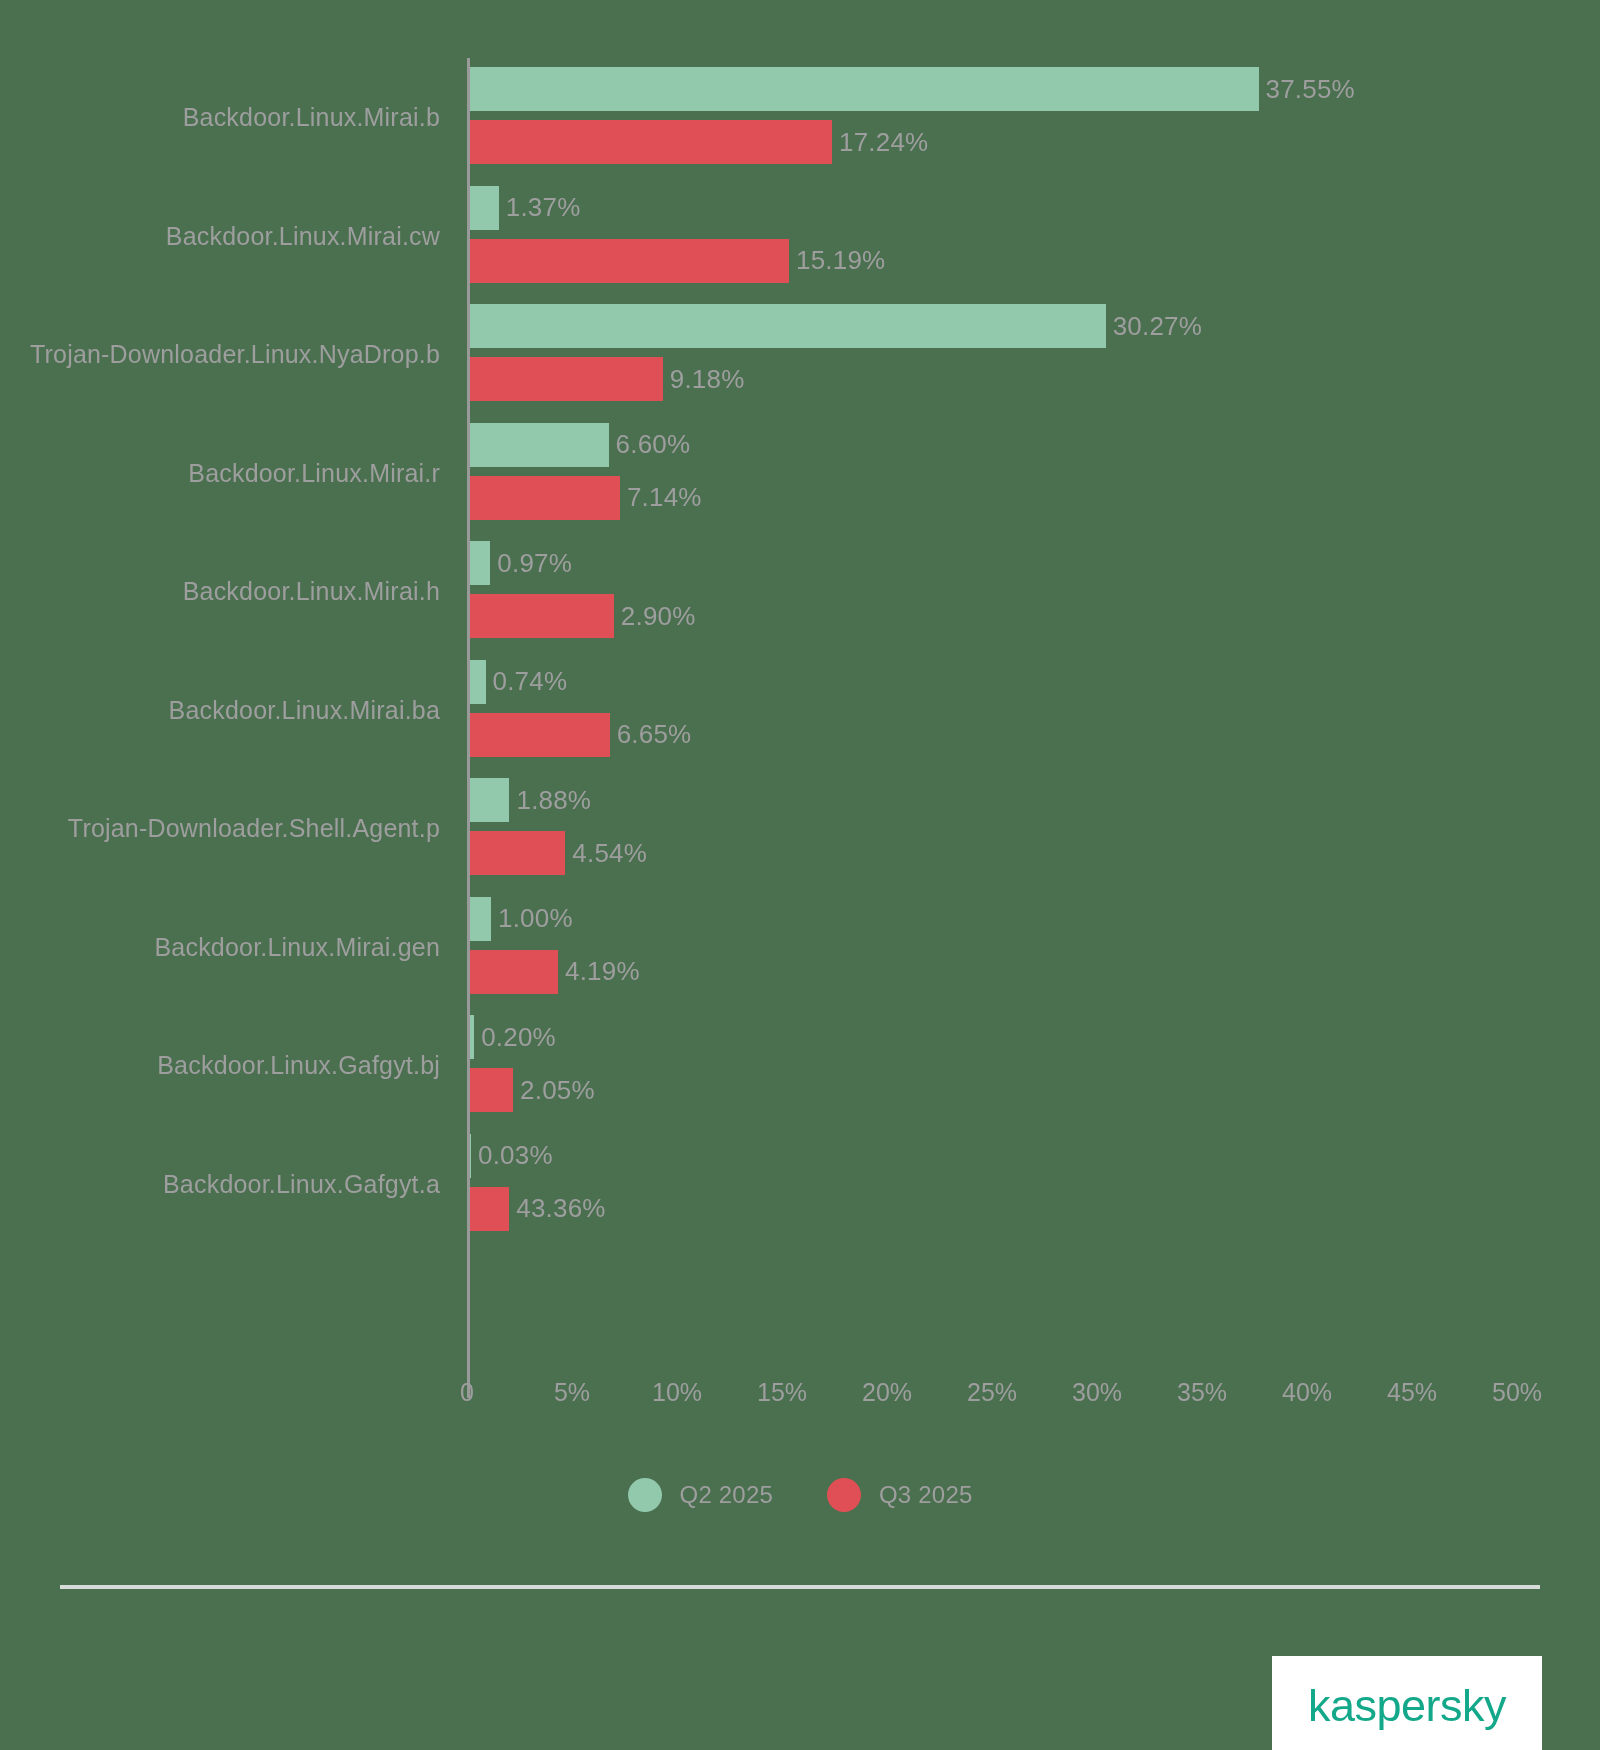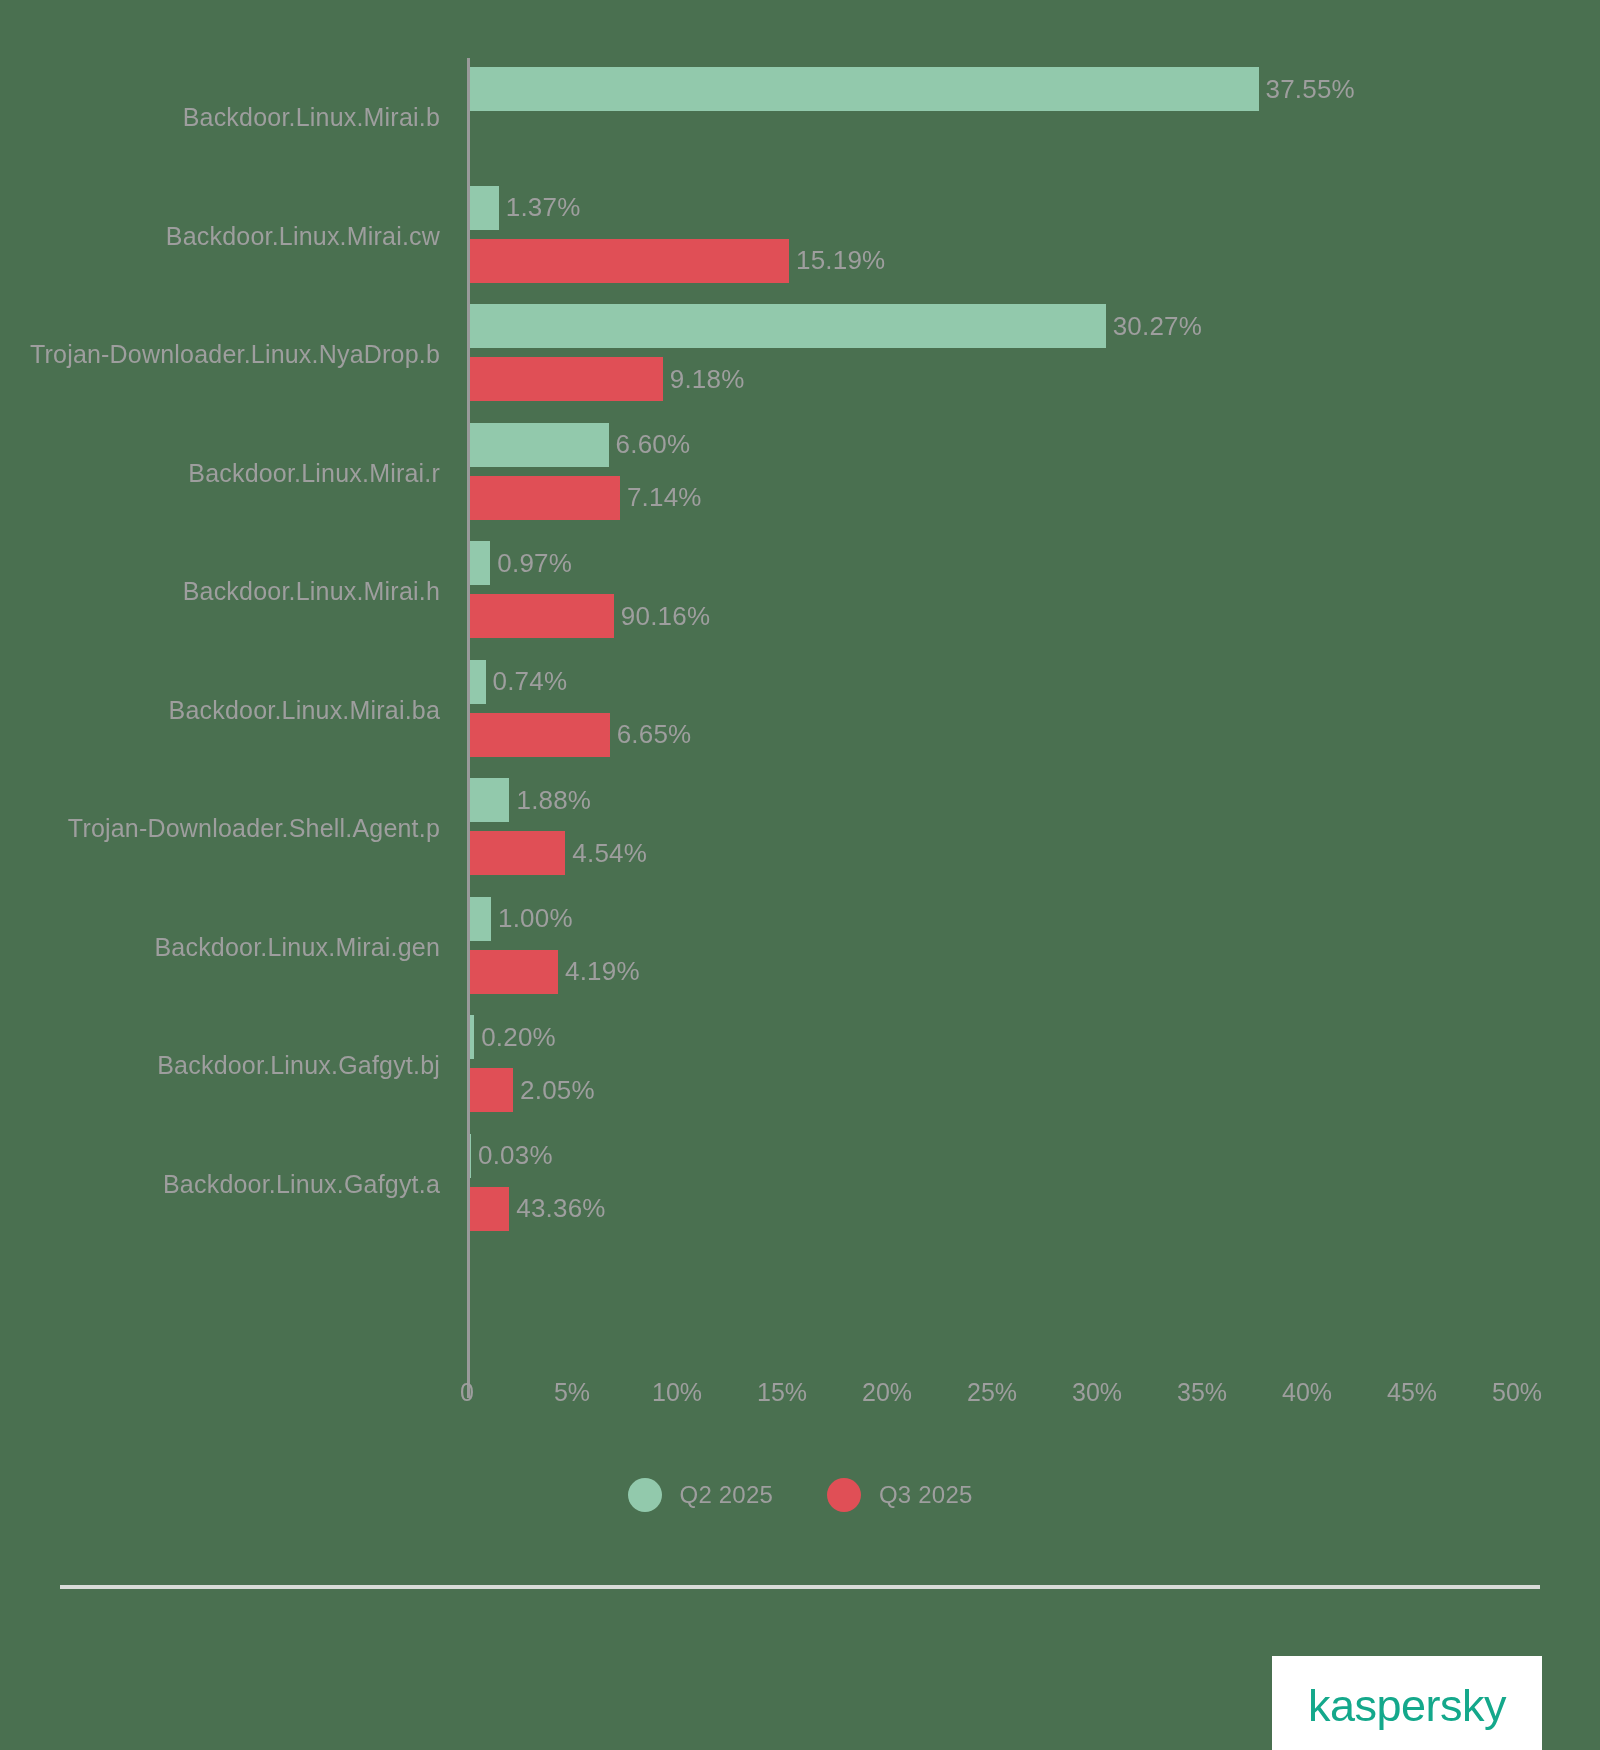--- a/index.html
+++ b/index.html
@@ -182,20 +182,24 @@
   <div class="plot-area">
     <div class="axis-line" style="background: rgb(154, 154, 154);"></div>
     <div class="rows" id="rows">
         <div class="row">
           <div class="cat-label">Backdoor.Linux.Mirai.b</div>
           <div class="bars">
             <div class="bar-wrap q2">
               <div class="bar q2" style="width: 788.55px; background: rgb(146, 201, 172);"></div>
               <span class="bar-value">37.55%</span>
             </div>
+            <div class="bar-wrap q3">
+              <div class="bar q3" style="width: 362.04px; background: rgb(224, 79, 86);"></div>
+              <span class="bar-value">17.24%</span>
+            </div>
           </div>
         </div>
         <div class="row">
           <div class="cat-label">Backdoor.Linux.Mirai.cw</div>
           <div class="bars">
             <div class="bar-wrap q2">
               <div class="bar q2" style="width: 28.77px; background: rgb(146, 201, 172);"></div>
               <span class="bar-value">1.37%</span>
             </div>
             <div class="bar-wrap q3">
@@ -232,21 +236,21 @@
         </div>
         <div class="row">
           <div class="cat-label">Backdoor.Linux.Mirai.h</div>
           <div class="bars">
             <div class="bar-wrap q2">
               <div class="bar q2" style="width: 20.37px; background: rgb(146, 201, 172);"></div>
               <span class="bar-value">0.97%</span>
             </div>
             <div class="bar-wrap q3">
               <div class="bar q3" style="width: 143.85px; background: rgb(224, 79, 86);"></div>
-              <span class="bar-value">90.16%</span>
+              <span class="bar-value">2.90%</span>
             </div>
           </div>
         </div>
         <div class="row">
           <div class="cat-label">Backdoor.Linux.Mirai.ba</div>
           <div class="bars">
             <div class="bar-wrap q2">
               <div class="bar q2" style="width: 15.54px; background: rgb(146, 201, 172);"></div>
               <span class="bar-value">0.74%</span>
             </div>

